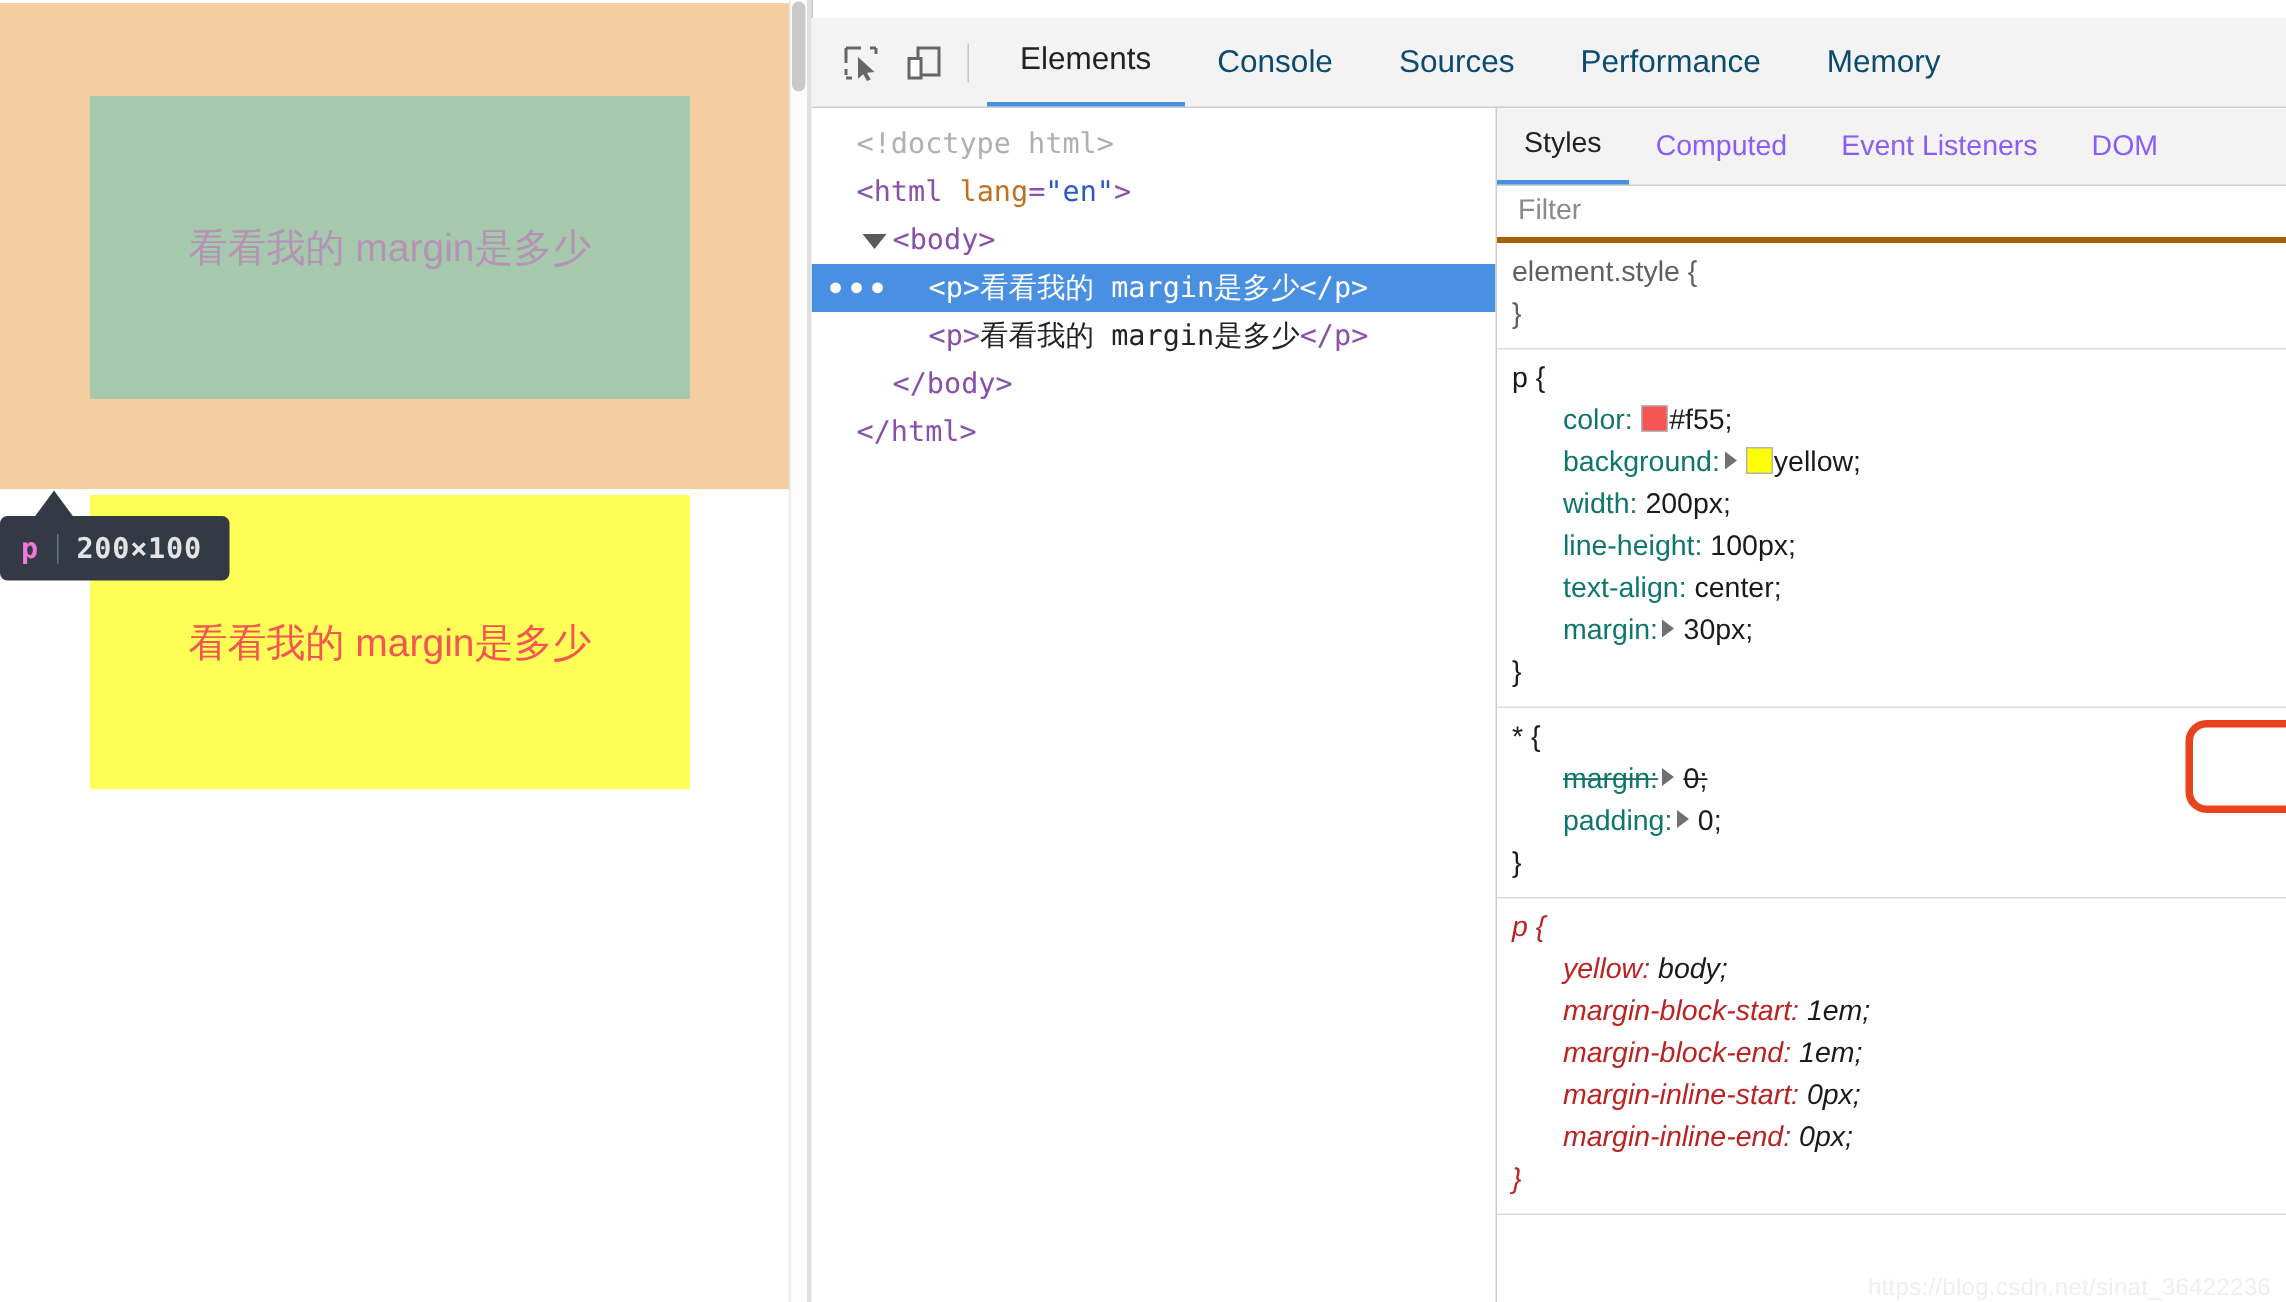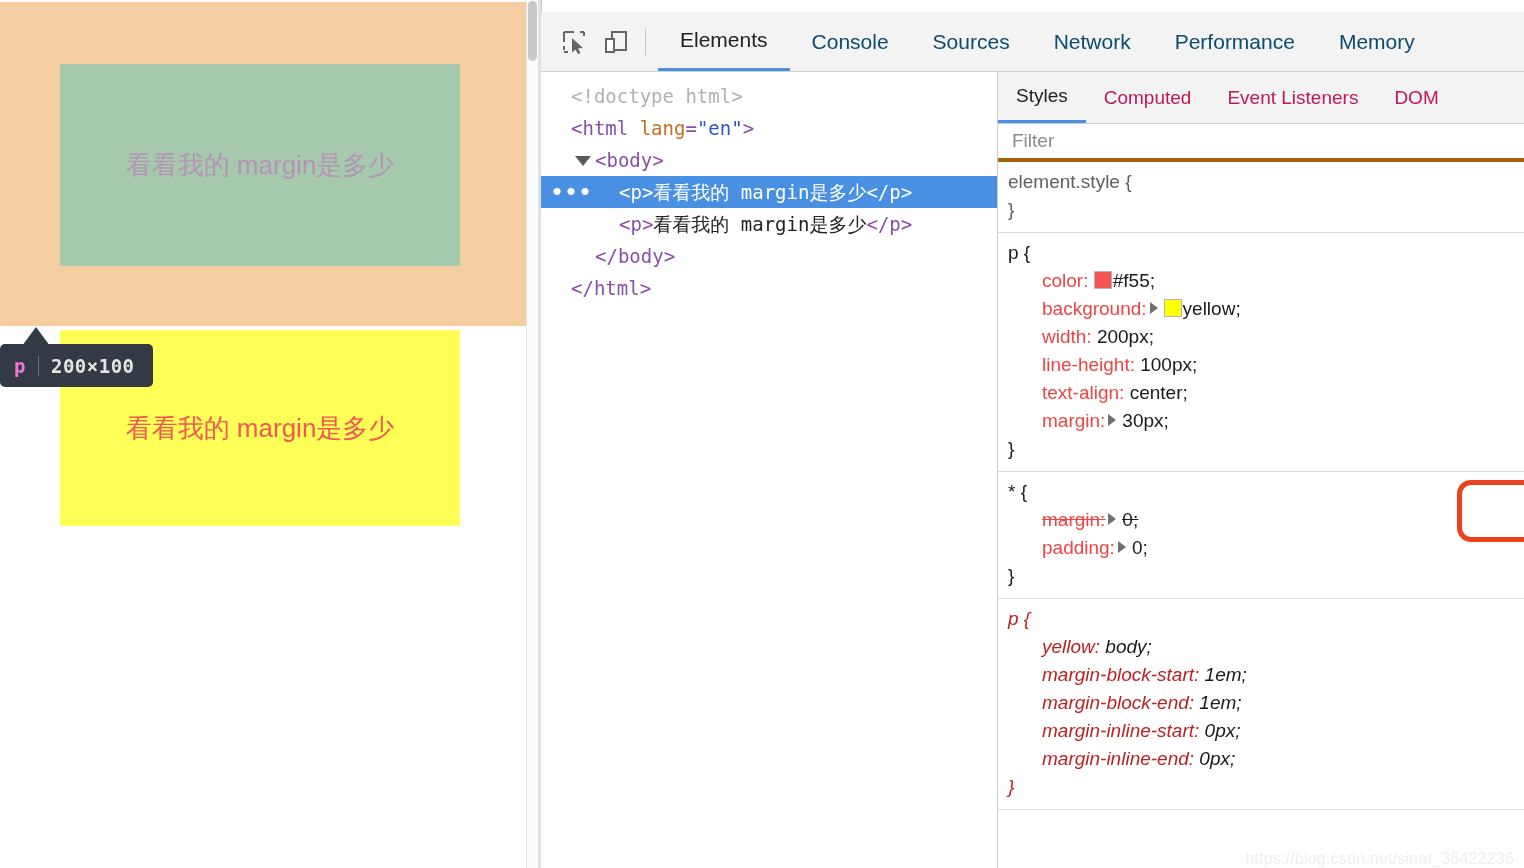--- a/index.html
+++ b/index.html
@@ -254,21 +254,21 @@
     border-bottom: 1px solid #cdcdcd;
     display: flex;
     align-items: flex-end;
     box-sizing: border-box;
   }
   .st-tab {
     height: 51px;
     display: flex; align-items: center;
     padding: 0 18px;
     font-size: 19px;
-    color: #be185d;
+    color: #8b5cf6;
     white-space: nowrap;
     box-sizing: border-box;
   }
   .st-tab.active {
     color: #222222;
     border-bottom: 3px solid #4a90e2;
   }
   #filter-bar {
     height: 38px;
     background: #ffffff;
@@ -284,21 +284,21 @@
     font-family: Liberation Sans, sans-serif;
     font-size: 19px;
     line-height: 28px;
     padding: 6px 0 8px 10px;
     border-bottom: 1px solid #dcdcdc;
     color: #222222;
     white-space: nowrap;
   }
   .sel { color: #606060; }
   .sel.dark { color: #1a1a1a; }
-  .prop { color: #ef4444; }
+  .prop { color: #0f766e; }
   .val  { color: #1a1a1a; }
   .pline { padding-left: 34px; }
   .ua { font-style: italic; }
   .ua .prop, .ua .sel { color: #bb2222; }
   .strike { text-decoration: line-through; }
   .strike .prop, .strike .val { text-decoration: line-through; }
   .swatch {
     display: inline-block;
     width: 16px; height: 16px;
     vertical-align: -2px;
@@ -394,21 +394,20 @@
         <svg width="26" height="26" viewBox="0 0 26 26">
           <rect x="9" y="3" width="14" height="18" fill="none" stroke="#666" stroke-width="2"></rect>
           <rect x="3" y="10" width="8" height="13" fill="#fff" stroke="#666" stroke-width="2"></rect>
         </svg>
       </div>
       <div class="tool-sep"></div>
 
       <div class="dt-tab active">Elements</div>
       <div class="dt-tab">Console</div>
       <div class="dt-tab">Sources</div>
-      <div class="dt-tab">Network</div>
       <div class="dt-tab">Performance</div>
       <div class="dt-tab">Memory</div>
     </div>
 
     <div id="dt-body">
 
       <div id="dom-pane">
 
         <div class="dom-row indent1">
           <span class="doctype">&lt;!doctype html&gt;</span>

